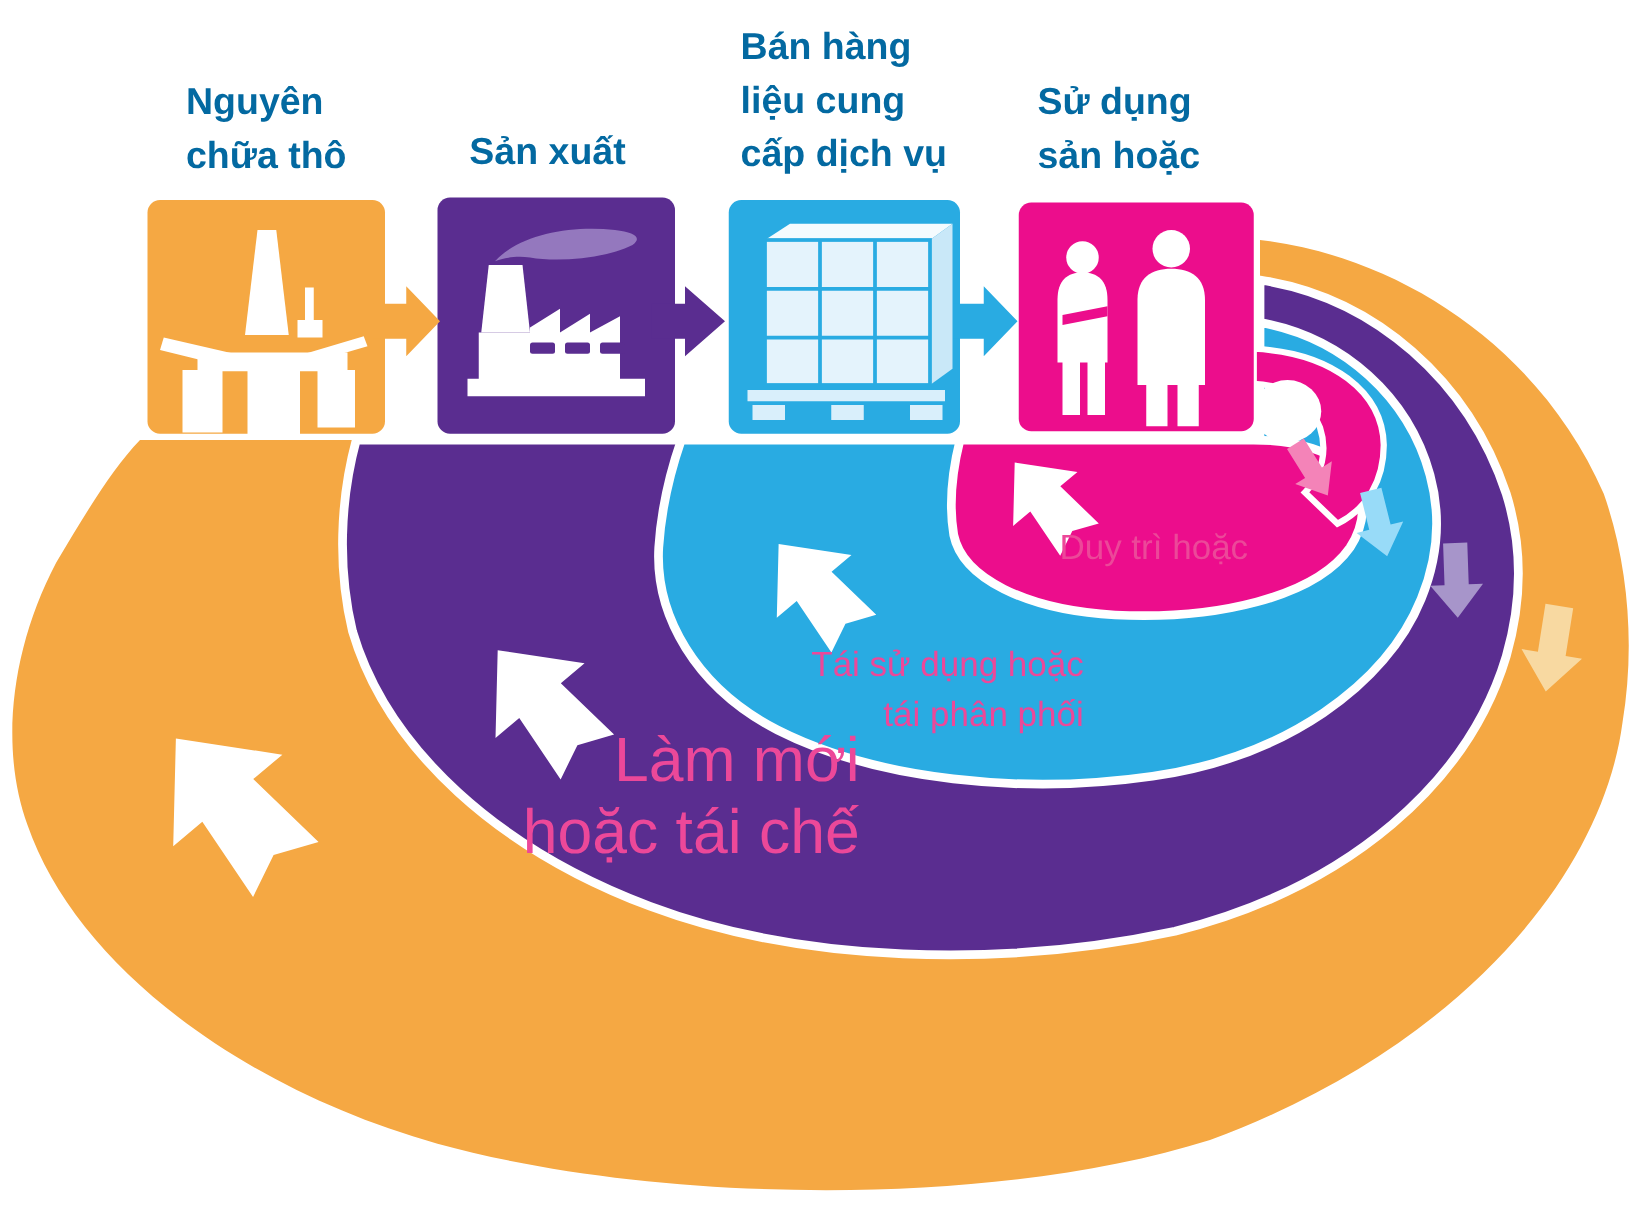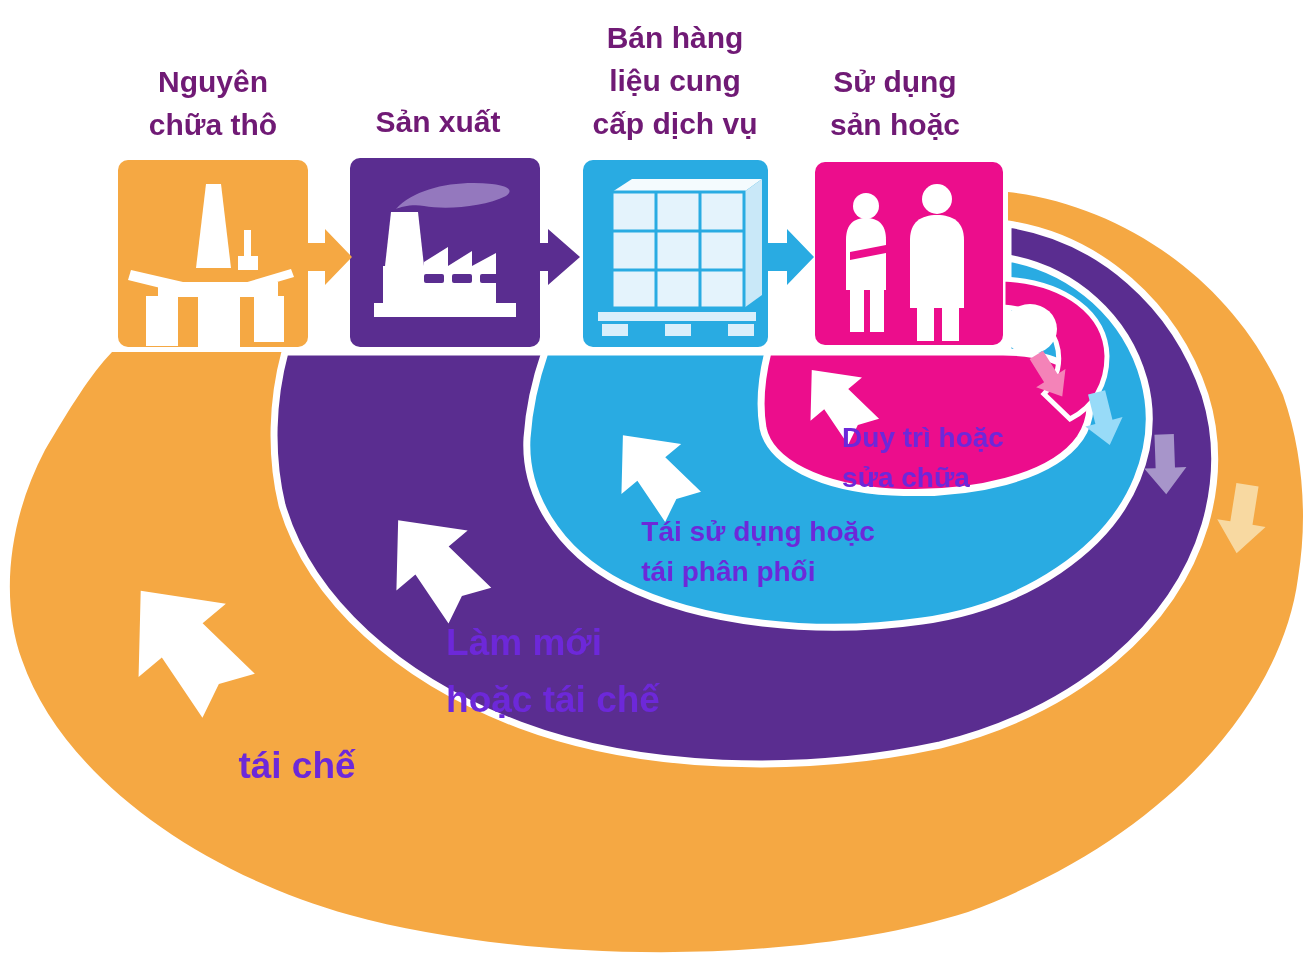--- a/index.html
+++ b/index.html
@@ -2,29 +2,29 @@
 <html><head>
 <meta charset="utf-8">
 <style>
   html,body{margin:0;padding:0;background:#ffffff;}
   .canvas{
     position:relative;width:1312px;height:971px;background:#ffffff;
     overflow:hidden;font-family:"Liberation Sans", sans-serif;
   }
   .diagram-svg{position:absolute;left:0;top:0;width:1312px;height:971px;}
   .stage-label{
-    position:absolute;transform:translateX(-50%);text-align:center;
-    color:#701a75;font-weight:700;font-size:30px;line-height:43px;white-space:nowrap;
+    position:absolute;transform:translateX(-50%);text-align:left;
+    color:#0369a1;font-weight:700;font-size:30px;line-height:43px;white-space:nowrap;
   }
   .loop-label{
-    position:absolute;transform:translateX(-50%);text-align:left;
-    color:#6d28d9;font-weight:700;white-space:nowrap;
+    position:absolute;transform:translateX(-50%);text-align:right;
+    color:#ec4899;font-weight:400;white-space:nowrap;
   }
   .loop-label.small{font-size:28px;line-height:40px;}
-  .loop-label.big{font-size:37px;line-height:57px;margin-top:34px;}
+  .loop-label.big{font-size:50px;line-height:57px;}
 </style>
 </head>
 <body>
 
 <div class="canvas">
 
   <svg class="diagram-svg" viewBox="0 0 1312 971">
 
     <path d="M112,352 H1008 V192 C1120,205 1232,278 1283,395 C1303,452 1308,518 1298,578
              C1282,700 1168,838 968,912 C790,968 520,962 350,915 C190,870 60,770 22,660
@@ -130,27 +130,25 @@
     <div>liệu cung</div>
     <div>cấp dịch vụ</div>
   </div>
   <div class="stage-label" style="left:895px;top:60px">
     <div>Sử dụng</div>
     <div>sản hoặc</div>
   </div>
 
   <div class="loop-label small" style="left:923px;top:418px">
     <div>Duy trì hoặc</div>
-    <div>sửa chữa</div>
   </div>
   <div class="loop-label small" style="left:758px;top:512px">
     <div>Tái sử dụng hoặc</div>
     <div>tái phân phối</div>
   </div>
   <div class="loop-label big" style="left:553px;top:580px">
     <div>Làm mới</div>
     <div>hoặc tái chế</div>
   </div>
   <div class="loop-label big" style="left:297px;top:703px">
-    <div>tái chế</div>
   </div>
 
 </div>
 
 </body></html>

